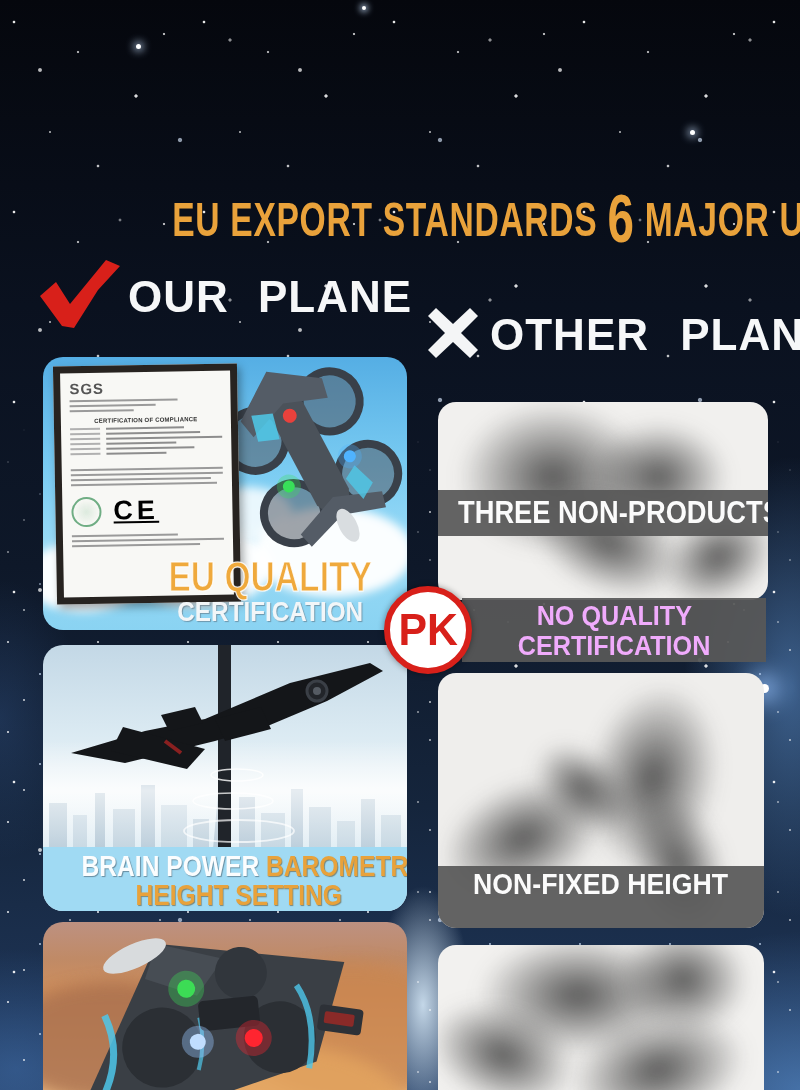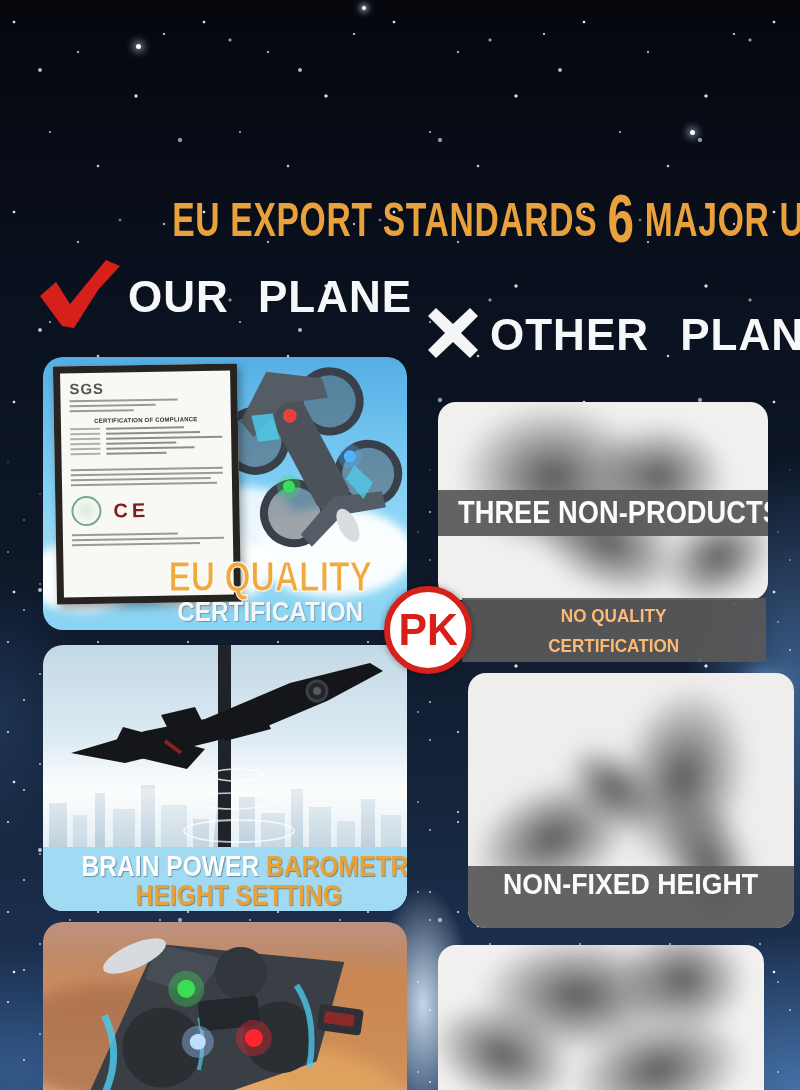--- a/index.html
+++ b/index.html
@@ -76,21 +76,21 @@
   .cert .brand{font-size:15px;font-weight:bold;color:#555;letter-spacing:1px;}
   .tline{height:2px;background:#9a9a9a;margin:3px 0;}
   .cert .heading{font-size:6px;font-weight:bold;color:#333;text-align:center;margin:6px 0 4px;
     letter-spacing:.2px;white-space:nowrap;}
   .crow{display:flex;gap:6px;margin:3px 0;}
   .crow .l{height:2px;background:#b0b0b0;width:30px;}
   .crow .v{height:2px;background:#8d8d8d;flex:1;}
   .cert-bottom{display:flex;align-items:center;gap:12px;margin-top:10px;}
   .stamp{width:26px;height:26px;border:2px solid #4e9b68;border-radius:50%;opacity:.8;
     background:radial-gradient(circle,rgba(110,180,130,.25),transparent 70%);}
-  .ce{font-size:20px;color:#7f1d1d;letter-spacing:4px;font-weight:bold;}
+  .ce{font-size:27px;color:#000000;letter-spacing:4px;font-weight:bold;text-decoration:underline;}
   .drone-a{position:absolute;right:-6px;top:-4px;width:206px;height:206px;z-index:1;}
   .cloud{position:absolute;background:rgba(255,255,255,.96);border-radius:50%;filter:blur(5px);}
   .cap-a{position:absolute;left:0;bottom:4px;width:100%;text-align:center;z-index:3;line-height:1;padding-left:45px;}
   .cap-a .l1{font-size:42px;font-weight:bold;color:#EFA93C;transform:scaleX(.8);
     -webkit-text-stroke:1.2px rgba(255,255,255,.85);
     text-shadow:0 0 2px rgba(255,255,255,.7);}
   .cap-a .l2{font-size:27px;font-weight:bold;color:#f2f6f8;transform:scaleX(.9);margin-top:1px;
     text-shadow:1px 1px 1px rgba(90,110,125,.6);}
 
   
@@ -110,29 +110,29 @@
   .cap-b .o{color:#E8A23B;text-shadow:1px 1px 1px rgba(90,70,30,.55);}
 
   
   .card-c{left:43px;top:922px;width:364px;height:168px;border-radius:20px 20px 0 0;
     background:linear-gradient(180deg,#bd9181 0%,#c08a66 22%,#cf8f5c 42%,#dfa067 68%,#ecba82 100%);}
   .dune{position:absolute;border-radius:50%;filter:blur(8px);}
   .drone-c{position:absolute;left:6px;top:2px;width:330px;height:180px;}
 
   
   .card-r1{left:438px;top:402px;width:330px;height:198px;border-radius:18px;background:#f1f0ee;}
-  .card-r2{left:438px;top:673px;width:326px;height:255px;border-radius:18px;background:#efeeec;margin-left:30px;}
+  .card-r2{left:438px;top:673px;width:326px;height:255px;border-radius:18px;background:#efeeec;}
   .card-r3{left:438px;top:945px;width:326px;height:145px;border-radius:18px 18px 0 0;background:#f2f1ef;}
   .blob{position:absolute;filter:blur(9px);border-radius:50%;
     background:radial-gradient(closest-side,rgba(45,45,45,.8),rgba(45,45,45,0));}
   .band{position:absolute;background:rgba(88,88,88,.93);color:#fbfbfb;text-align:center;
     font-weight:bold;line-height:1.08;}
   .band-r1{left:-2px;right:-2px;top:88px;height:46px;font-size:31px;padding-top:6px;box-sizing:border-box;}
   .cap-r1b{position:absolute;left:462px;top:598px;width:304px;height:64px;background:rgba(88,88,88,.93);
-    color:#fdba74;text-align:center;font-weight:bold;font-size:19px;line-height:30px;padding-top:3px;
+    color:#f0abfc;text-align:center;font-weight:bold;font-size:28px;line-height:30px;padding-top:3px;
     box-sizing:border-box;}
   .band-r2{left:0;right:0;bottom:0;height:62px;font-size:29px;line-height:29px;padding-top:4px;
     box-sizing:border-box;}
 
   
   .pk{position:absolute;left:384px;top:586px;width:88px;height:88px;border-radius:50%;
     background:#fff;border:6px solid #D8201A;box-sizing:border-box;z-index:10;
     display:flex;align-items:center;justify-content:center;
     box-shadow:0 0 6px rgba(0,0,0,.4);}
   .pk span{font-size:45px;font-weight:bold;color:#D8201A;transform:scaleX(.95);letter-spacing:0;}

